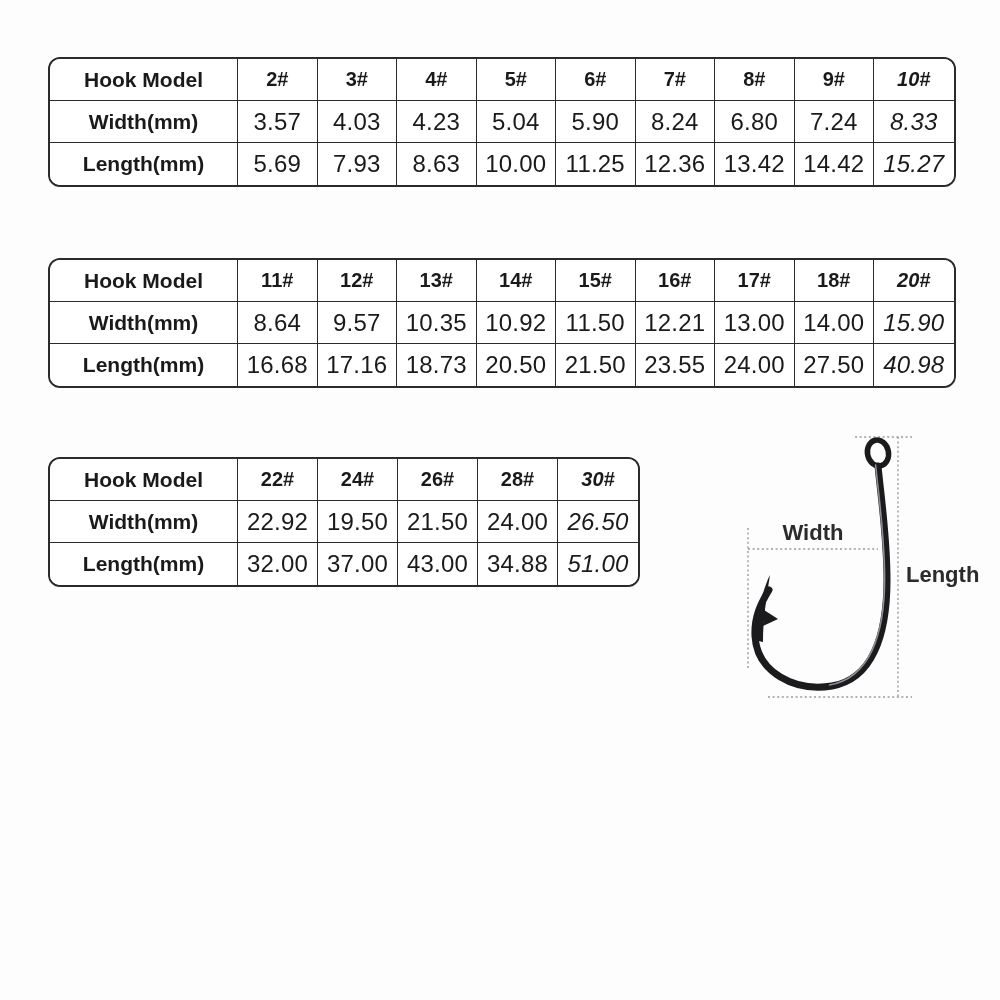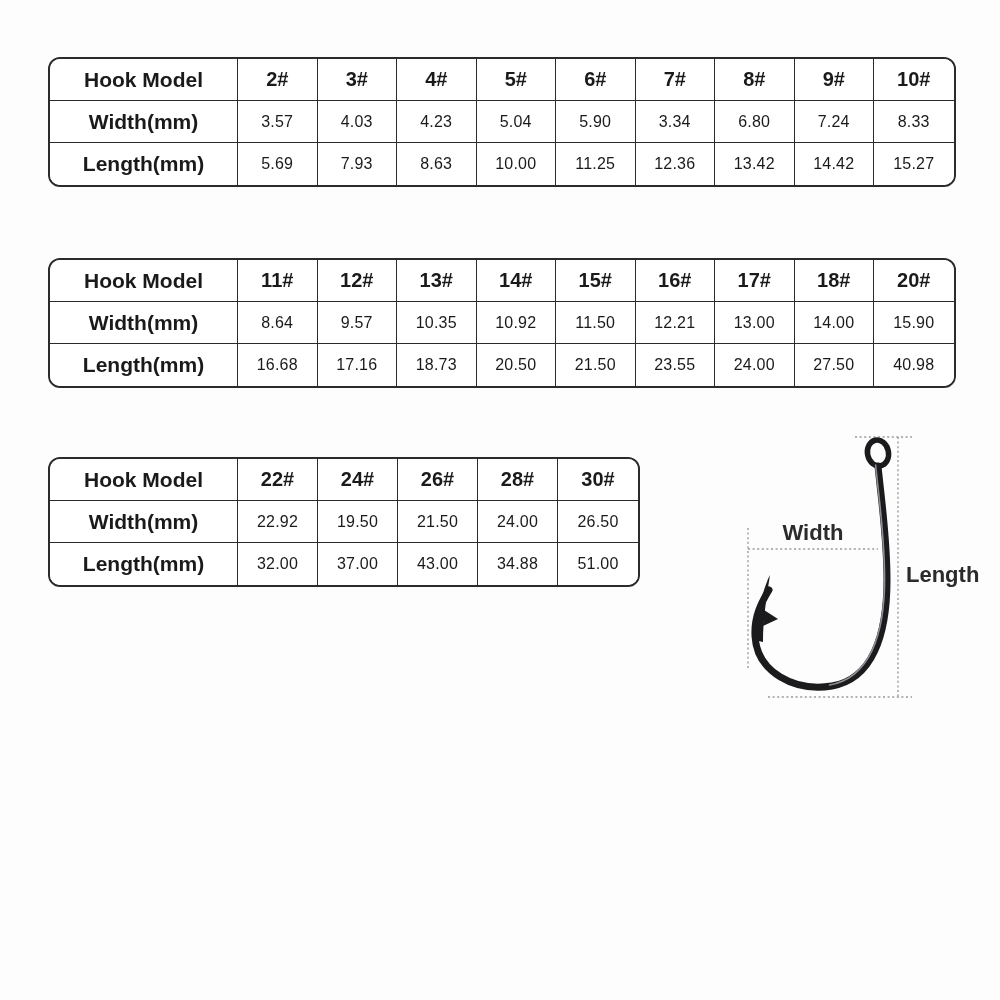--- a/index.html
+++ b/index.html
@@ -20,25 +20,25 @@
   .grid-9{grid-template-columns:188px repeat(9,79.5px);}
   .grid-5{grid-template-columns:188px repeat(5,80px);}
   .cell{
     display:flex;align-items:center;justify-content:center;
     border-right:1.8px solid #2b2b2b;
     border-bottom:1.8px solid #2b2b2b;
     font-size:20px;
     background:#fff;
     white-space:nowrap;
   }
-  .cell.cr{border-right:none;}
+  .cell.cr{border-right:none;font-style:italic;}
   .cell.cb{border-bottom:none;}
   .lbl{font-weight:700;font-size:21px;}
   .mdl{font-weight:700;}
-  .num{font-weight:400;font-size:16px;letter-spacing:.2px;}
+  .num{font-weight:400;font-size:24px;letter-spacing:.2px;}
   .t1{left:48px;top:57px;}
   .t2{left:48px;top:258px;}
   .t3{left:48px;top:457px;}
   .diagram{position:absolute;left:720px;top:420px;width:280px;height:300px;}
   .dimtext{font-family:"Liberation Sans",sans-serif;font-size:22px;font-weight:700;fill:#2b2b2b;}
 </style>
 </head>
 <body>
 
 <div class="stage">
@@ -55,21 +55,21 @@
       <div class="cell mdl">8#</div>
       <div class="cell mdl">9#</div>
       <div class="cell mdl cr">10#</div>
 
       <div class="cell lbl">Width(mm)</div>
       <div class="cell num">3.57</div>
       <div class="cell num">4.03</div>
       <div class="cell num">4.23</div>
       <div class="cell num">5.04</div>
       <div class="cell num">5.90</div>
-      <div class="cell num">3.34</div>
+      <div class="cell num">8.24</div>
       <div class="cell num">6.80</div>
       <div class="cell num">7.24</div>
       <div class="cell num cr">8.33</div>
 
       <div class="cell lbl cb">Length(mm)</div>
       <div class="cell num cb">5.69</div>
       <div class="cell num cb">7.93</div>
       <div class="cell num cb">8.63</div>
       <div class="cell num cb">10.00</div>
       <div class="cell num cb">11.25</div>

